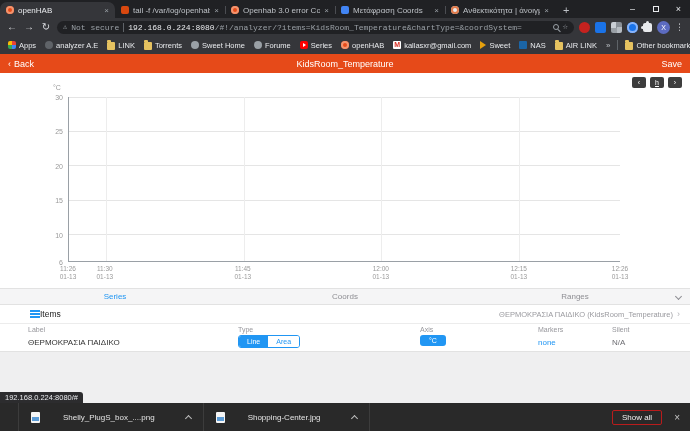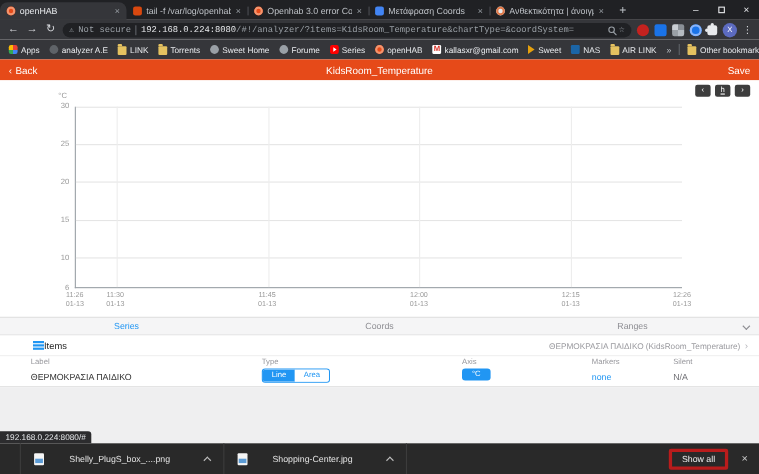--- a/index.html
+++ b/index.html
@@ -120,21 +120,21 @@
 
   
   .statusbubble { position:absolute; top:392px; left:0; height:11px; background:#2c2c2e; color:#e8eaed; font-size:7.5px; display:flex; align-items:center; padding:0 5px; border-radius:0 3px 0 0; }
   .downloads { position:absolute; top:403px; left:0; right:0; height:28px; background:#292929; display:flex; align-items:center; padding-left:18px; }
   .dl-item { height:100%; display:flex; align-items:center; gap:23px; padding:0 12px; border-right:1px solid #3c3c3c; }
   .dl-item:first-child { border-left:1px solid #3c3c3c; }
   .dl-ficon { width:9px; height:11px; background:#f5f5f5; border-radius:1px; position:relative; flex:none; }
   .dl-ficon::after { content:''; position:absolute; left:1px; right:1px; bottom:2px; height:4px; background:#5b9bd5; }
   .dl-name { font-size:8px; color:#e4e4e4; white-space:nowrap; }
   .caret-up { width:5px; height:5px; border-left:1px solid #bdbdbd; border-top:1px solid #bdbdbd; transform:rotate(45deg); margin-left:8px; margin-top:2px; }
-  .show-all { margin-left:auto; border:3px solid #b91c1c; color:#f1f1f1; font-size:8px; padding:2px 9px; border-radius:2px; margin-right:12px; }
+  .show-all { margin-left:auto; border:1px solid #b91c1c; color:#f1f1f1; font-size:8px; padding:2px 9px; border-radius:2px; margin-right:12px; }
   .dl-close { color:#c7c7c7; font-size:10px; margin-right:10px; }
 </style>
 </head>
 <body>
 
 <div class="screen">
 
   <div class="tabstrip">
     <div class="tab active">
       <span class="fv fv-openhab"></span>

